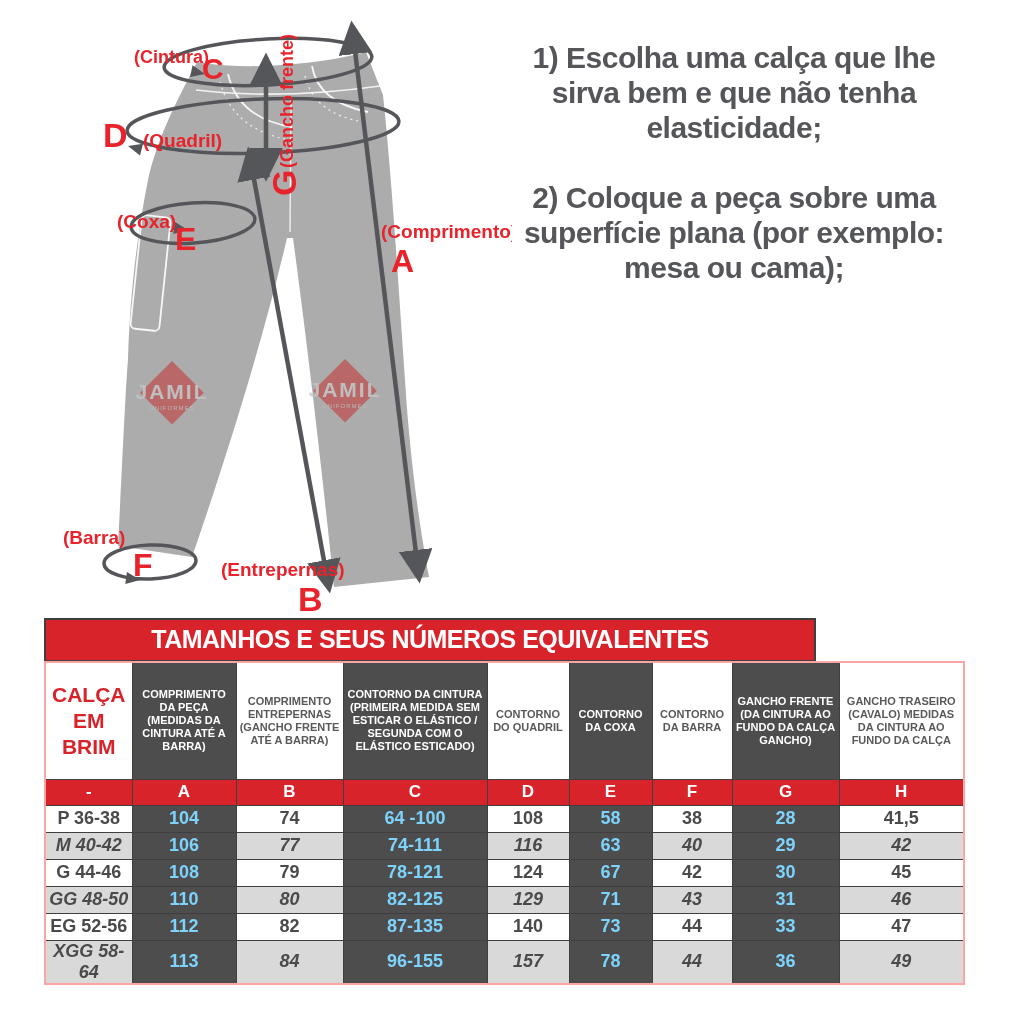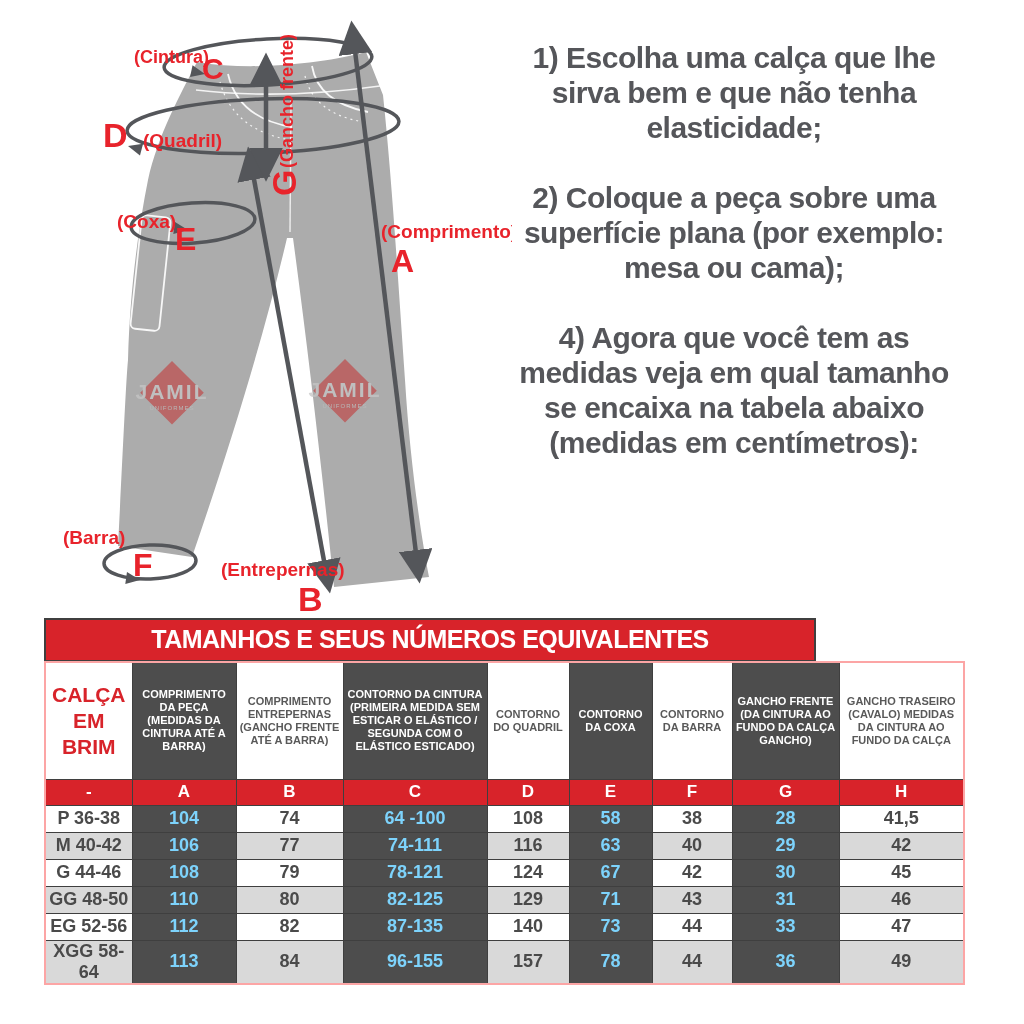--- a/index.html
+++ b/index.html
@@ -31,21 +31,21 @@
   .col-head{font-size:11px;line-height:13px;font-weight:bold;height:117px;padding:2px 3px;}
   .col-head.dark{background:var(--dark-cell);color:#fff;}
   .col-head.light{background:#fff;color:#595959;}
   .row-header-cell{background:#fff;color:var(--table-red);
     font-size:21px;line-height:26px;font-weight:bold;}
   tr.letter-row td{background:var(--table-red);color:#fff;
     font-size:17px;font-weight:bold;height:26px;}
   tr.data-row td{font-size:18px;font-weight:bold;height:27px;}
   tr.data-row td.dark{background:var(--dark-cell);color:#7dd3fc;}
   tr.data-row.even td.zebra{background:#fff;color:#4A4A4A;border-radius:7px;}
-  tr.data-row.odd td.zebra{background:var(--light-row);color:#4A4A4A;}
+  tr.data-row.odd td.zebra{background:var(--light-row);color:#4A4A4A;font-style:italic;}
 
   
   .footnote{position:absolute;left:0;top:964px;width:1024px;text-align:center;
     font-weight:bold;color:var(--text-gray);font-size:29px;white-space:nowrap;}
   .footnote .hl{color:var(--note-red);font-size:31px;}
   .footnote .small{color:var(--note-red);font-size:21px;}
 
   
   .lbl{fill:var(--label-red);font-weight:bold;}
 </style>
@@ -131,21 +131,20 @@
     <text class="lbl" x="391" y="272" font-size="32">A</text>
     <text class="lbl" x="63" y="544" font-size="19">(Barra)</text>
     <text class="lbl" x="133" y="576" font-size="32">F</text>
     <text class="lbl" x="221" y="576" font-size="19">(Entrepernas)</text>
     <text class="lbl" x="298" y="611" font-size="34">B</text>
   </svg>
 
   <div class="instructions">
     <p>1) Escolha uma calça que lhe sirva bem e que não tenha elasticidade;</p>
     <p>2) Coloque a peça sobre uma superfície plana (por exemplo: mesa ou cama);</p>
-    <p>4) Agora que você tem as medidas veja em qual tamanho se encaixa na tabela abaixo (medidas em centímetros):</p>
   </div>
 
   <div class="size-table-wrap">
     <div class="table-title">TAMANHOS E SEUS NÚMEROS EQUIVALENTES</div>
     <table class="size-table">
       <colgroup>
         <col style="width:87px">
           <col style="width:104px">
           <col style="width:107px">
         <col style="width:144px">

